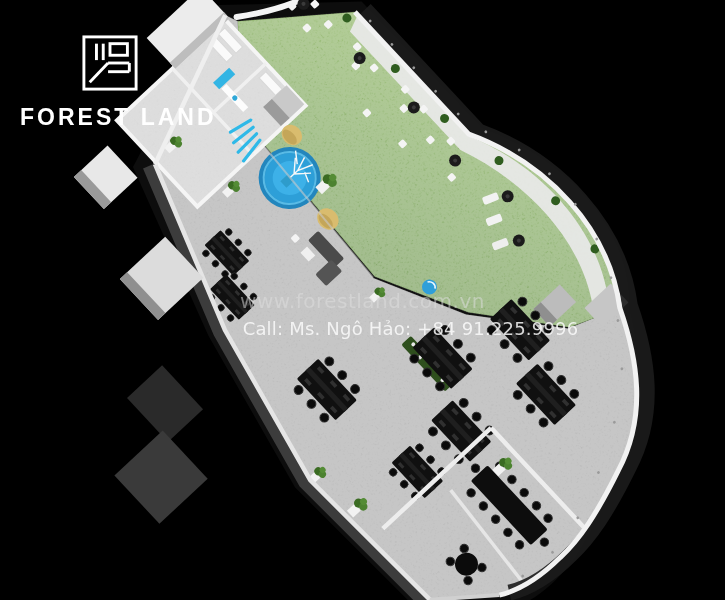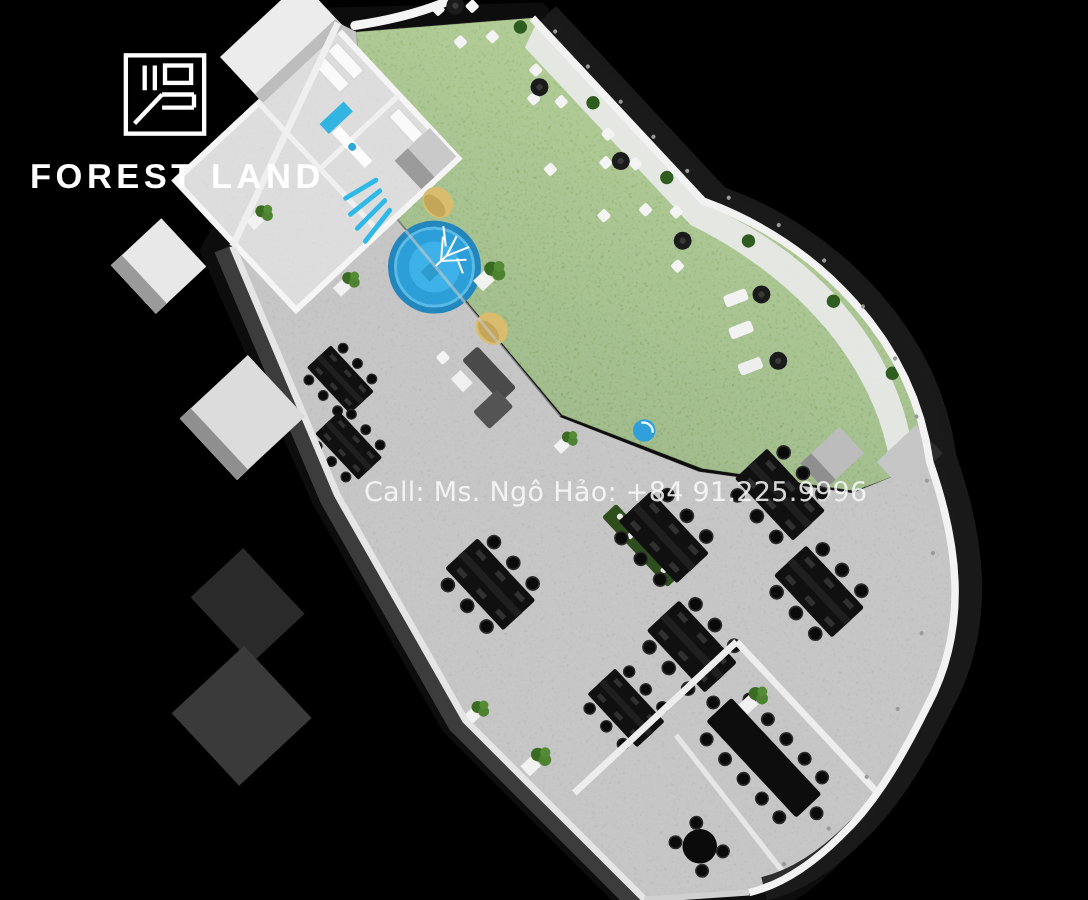--- a/index.html
+++ b/index.html
@@ -310,15 +310,16 @@
       <line x1="23" y1="10" x2="23" y2="27"></line>
       <rect x="30" y="10" width="18" height="12"></rect>
       <line x1="28" y1="30" x2="50" y2="30"></line>
       <line x1="28" y1="39" x2="50" y2="39"></line>
       <line x1="50" y1="30" x2="50" y2="39"></line>
       <line x1="28" y1="30" x2="9" y2="50"></line>
     </svg>
     <div class="logo-text">FOREST LAND</div>
   </div>
 
+  <div class="wm wm1">www.forestland.com.vn</div>
   <div class="wm wm2">Call: Ms. Ngô Hảo: +84 91.225.9996</div>
 
 </div>
 
 </body></html>

